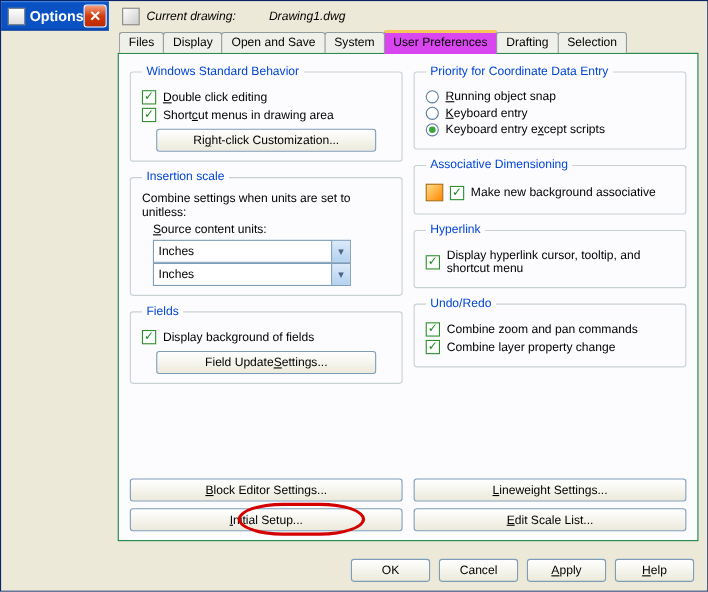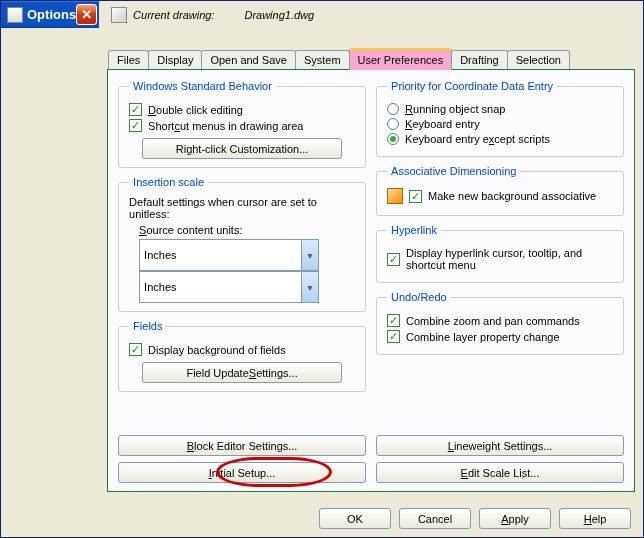--- a/index.html
+++ b/index.html
@@ -64,36 +64,35 @@
     background: linear-gradient(135deg,#fff,#ccc);
     border:1px solid #888;
   }
   .cd-label { margin-right: 30px; }
   .tabs {
     display:flex;
     align-items:flex-end;
     padding-left: 2px;
     position: relative;
     z-index: 2;
-    margin-top: 21px;
   }
   .tab {
     border: 1px solid #919b9c;
     border-bottom: none;
     border-top-left-radius: 3px;
     border-top-right-radius: 3px;
     background: #f0f0eb;
     padding: 3px 8px 3px 8px;
     margin-right: 0px;
     margin-left: -1px;
     position: relative;
     cursor: pointer;
   }
   .tab.active {
-    background: #f9a8d4;
+    background: #d946ef;
     border-top: 3px solid #f6c65a;
     padding-top: 3px;
     padding-bottom: 4px;
     margin-bottom: -1px;
     z-index: 3;
   }
   .tab-panel {
     border: 1px solid #15803d;
     background: #fcfcfe;
     flex: 1;
@@ -141,21 +140,21 @@
     border: 1px solid #7e9db9;
     border-radius: 3px;
     padding: 2px 12px;
     min-height: 21px;
     cursor: pointer;
     display:inline-flex; align-items:center; justify-content:center;
     white-space: nowrap;
   }
   .select {
     width: 180px;
-    height: 32px;
+    height: 21px;
     border: 1px solid #7e9db9;
     background: #fff;
     display:flex; align-items:center;
     padding: 0 0 0 4px;
     justify-content: space-between;
     cursor: pointer;
   }
   .select-arrow {
     width: 17px; height: 100%;
     background: linear-gradient(to bottom,#dbeaf9,#b3d1ef);
@@ -227,21 +226,21 @@
               <span class="check"></span>
               <span>Short<span class="u">c</span>ut menus in drawing area</span>
             </div>
             <div class="center-btn">
               <div class="btn" style="width:200px">Ri<span class="u">g</span>ht-click Customization...</div>
             </div>
           </fieldset>
 
           <fieldset>
             <legend>Insertion scale</legend>
-            <div>Default settings when cursor are set to unitless:</div>
+            <div>Combine settings when units are set to unitless:</div>
             <div class="field-label" style="margin-left:10px"><span class="u">S</span>ource content units:</div>
             <div class="select" style="margin-left:10px">
               <span>Inches</span>
               <span class="select-arrow">▾</span>
             </div>
             <div class="select" style="margin-left:10px">
               <span>Inches</span>
               <span class="select-arrow">▾</span>
             </div>
           </fieldset>

